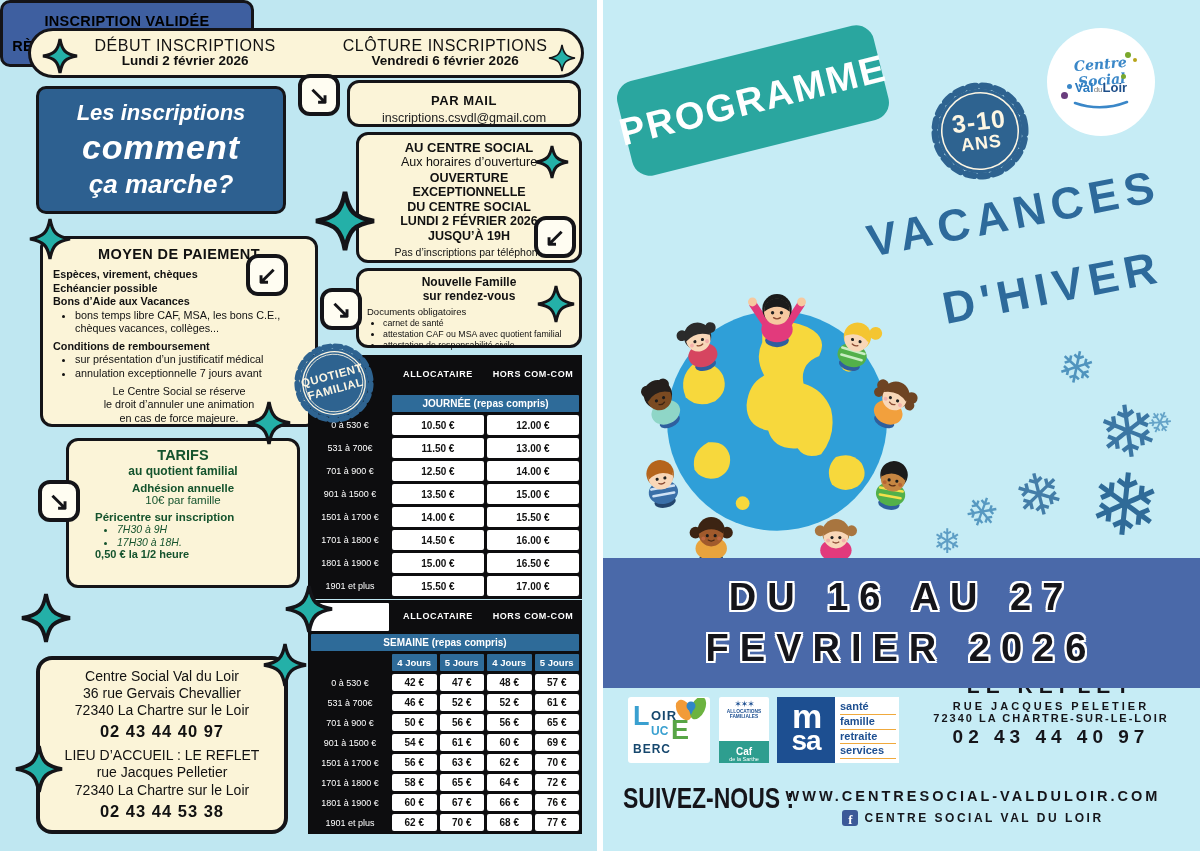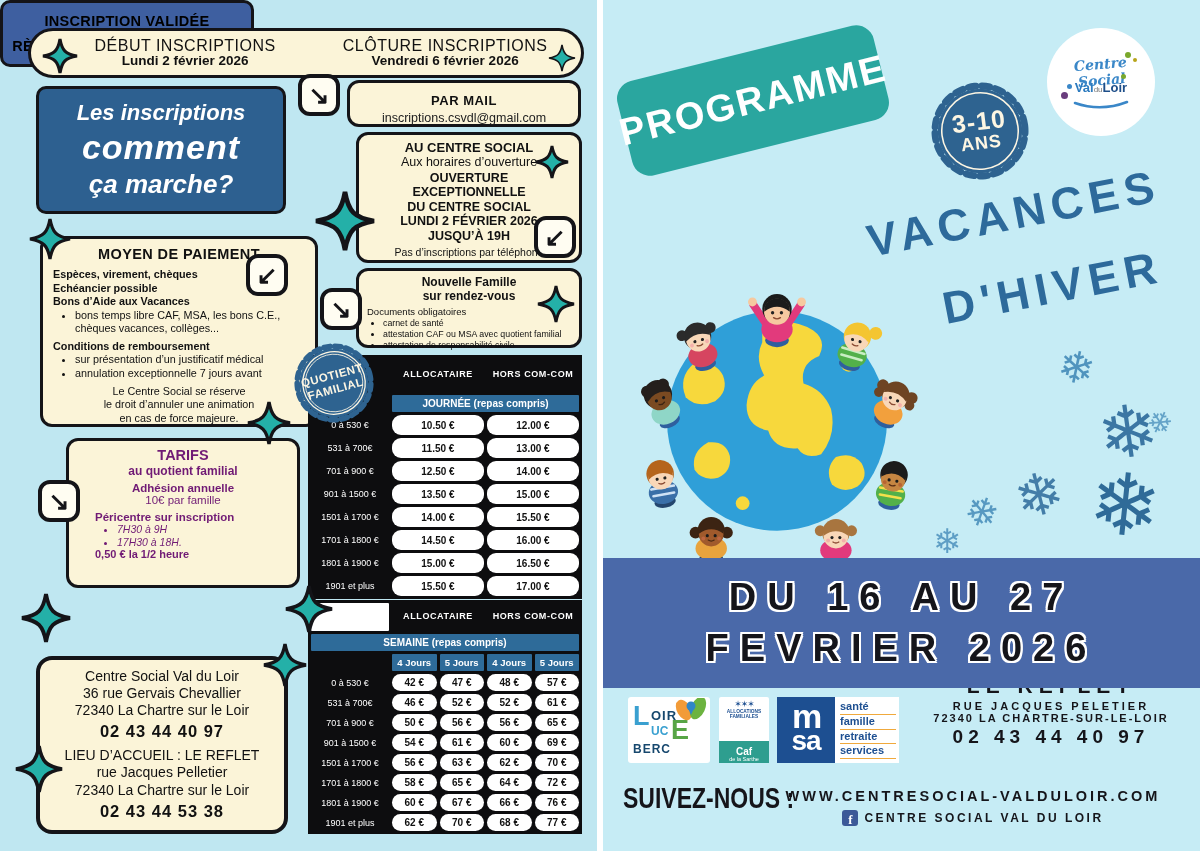--- a/index.html
+++ b/index.html
@@ -41,21 +41,21 @@
   .paie b{font-weight:800;}
   .paie ul{margin:0 0 4px 0;padding-left:22px;}
   .paie li{margin:0;}
   .paie .pnote{text-align:center;margin-top:5px;}
   
   .fam{left:356px;top:268px;width:226px;height:80px;padding:4px 8px;color:#111;z-index:2;}
   .fam .f1{text-align:center;font-size:12px;font-weight:800;line-height:1.2;}
   .fam .fd{font-size:9.5px;margin-top:2px;}
   .fam ul{margin:1px 0 0 0;padding-left:16px;font-size:8.8px;line-height:1.25;}
   
-  .tarifs{left:66px;top:438px;width:234px;height:150px;padding:6px 8px;color:#701a75;text-align:center;}
+  .tarifs{left:66px;top:438px;width:234px;height:150px;padding:6px 8px;color:#14532d;text-align:center;}
   .tarifs .t1{font-size:14.5px;font-weight:800;}
   .tarifs .t2{font-size:12px;font-weight:800;margin-top:1px;}
   .tarifs .t3{font-size:11.5px;font-weight:800;margin-top:4px;}
   .tarifs .t4{font-size:11.5px;}
   .tarifs .t5{font-size:11.5px;font-weight:800;text-align:left;margin-top:5px;padding-left:18px;}
   .tarifs ul{margin:0;padding-left:40px;text-align:left;font-size:10.5px;line-height:1.2;font-style:italic;}
   .tarifs .t6{font-size:11px;font-weight:800;text-align:left;padding-left:18px;}
   
   .validee{left:38px;top:592px;width:248px;height:61px;background:#3e5fa0;border-radius:10px;display:flex;flex-direction:column;
            justify-content:center;text-align:center;line-height:1.15;border:3px solid #141418;}
@@ -72,21 +72,21 @@
   .tbl .hdr{color:#fff;font-size:9px;font-weight:bold;display:flex;align-items:center;justify-content:center;text-align:center;letter-spacing:.6px;line-height:1.25;}
   #t1 .hdr{height:34px;}
   #t2 .hdr{height:28px;}
   .tbl .corner{background:#ffffff;border-radius:1px;}
   .tbl .band{background:#2e6b99;color:#fff;font-size:10px;font-weight:bold;text-align:center;padding:3px 0;border-radius:1px;}
   #t1 .band{grid-column:2/4;}
   #t1 .bandsp{background:#0d0d0f;}
   #t2 .band{grid-column:1/6;}
   .tbl .sub{background:#2e6b99;color:#fff;font-size:9.5px;font-weight:bold;text-align:center;padding:3px 0;border-radius:1px;}
   .tbl .lab{color:#fff;font-size:9px;display:flex;align-items:center;justify-content:center;}
-  .tbl .val{background:#fff;color:#111;font-weight:bold;font-size:10px;display:flex;align-items:center;justify-content:center;border-radius:9px;}
+  .tbl .val{background:#fff;color:#111;font-weight:bold;font-size:10px;display:flex;align-items:center;justify-content:center;border-radius:2px;}
   #t1 .lab,#t1 .val{height:20px;}
   #t2 .lab,#t2 .val{height:17px;}
   
   .seal{position:absolute;z-index:8;}
   .seal svg{display:block;overflow:visible;}
   .seal .sealtxt{position:absolute;left:0;top:0;width:100%;height:100%;display:flex;flex-direction:column;align-items:center;justify-content:center;color:#fdf6e3;font-weight:800;}
   #qfbadge{left:294px;top:343px;width:80px;height:80px;transform:rotate(-15deg);}
   #qfbadge .q{font-size:11.5px;letter-spacing:.5px;line-height:1.2;}
   #agebadge{left:328px;top:82px;width:98px;height:98px;transform:rotate(-7deg);}
   #agebadge .a1{font-size:25px;letter-spacing:1px;line-height:1;}

